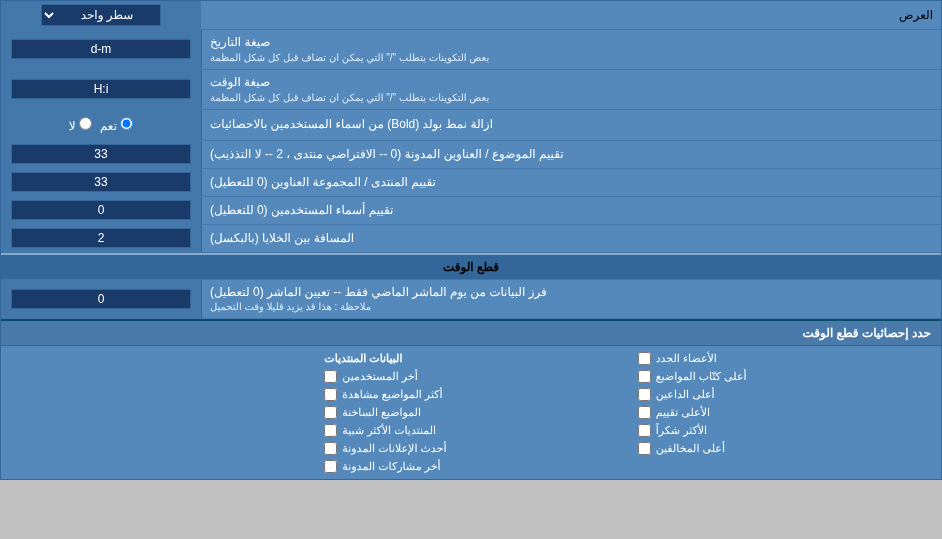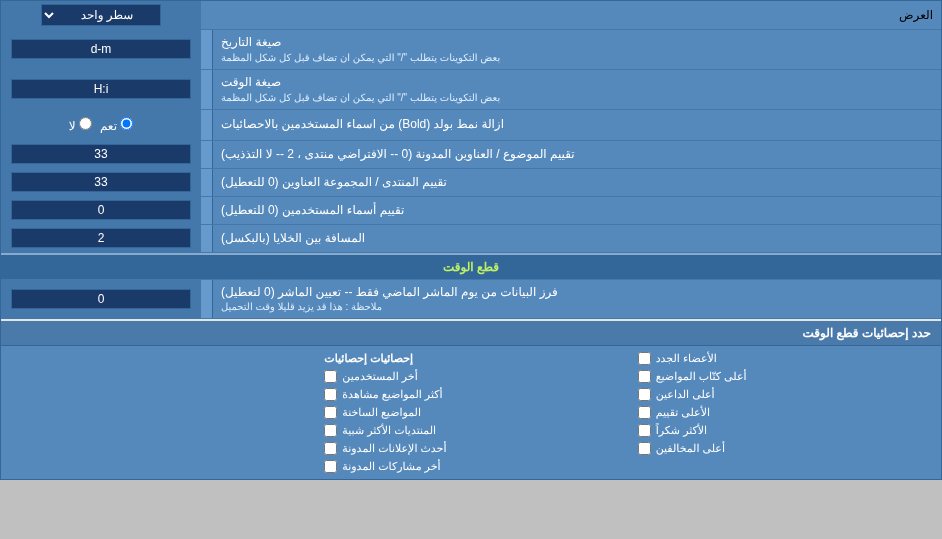--- a/index.html
+++ b/index.html
@@ -24,21 +24,20 @@
       background: #5588bb;
       color: #fff;
       padding: 4px 8px;
       flex: 1;
       display: flex;
       align-items: center;
       justify-content: flex-end;
       text-align: right;
       border-left: 1px solid #336699;
       line-height: 1.4;
-      margin-left: 11px;
     }
     .row-label small {
       font-size: 10px;
       color: #ddeeff;
     }
     .row-input {
       background: #4477aa;
       padding: 3px 6px;
       display: flex;
       align-items: center;
@@ -49,21 +48,21 @@
       background: #1a3a6a;
       color: #fff;
       border: 1px solid #336699;
       padding: 2px 6px;
       width: 180px;
       text-align: center;
       font-size: 12px;
     }
     .section-header {
       background: #336699;
-      color: #bef264;
+      color: #000000;
       font-weight: bold;
       padding: 5px 10px;
       text-align: center;
       border-bottom: 1px solid #4477aa;
       border-top: 2px solid #88aacc;
     }
     .radio-row {
       display: flex;
       align-items: center;
       gap: 8px;
@@ -99,21 +98,21 @@
       background: #1a3a6a;
       color: #fff;
       border: 1px solid #336699;
       padding: 2px 6px;
       width: 120px;
       font-size: 12px;
       text-align: center;
     }
     .stats-section {
       background: #0ea5e9;
-      border-top: 2px solid #e5e5e5;
+      border-top: 2px solid #0c4a6e;
     }
     .stats-header-row {
       display: flex;
       align-items: center;
       padding: 5px 10px;
       background: #4a7aaa;
       border-bottom: 1px solid #336699;
     }
     .stats-header-label {
       color: #fff;
@@ -283,21 +282,21 @@
           <input type="checkbox" style="">
         </div>
         <div class="checkbox-item">
           <span>أعلى المخالفين</span>
           <input type="checkbox" style="">
         </div>
       </div>
 
       <div class="checkbox-col">
         <div class="checkbox-item">
-          <span class="bold-label">إحصائيات إحصائيات</span>
+          <span class="bold-label">البيانات المنتديات</span>
         </div>
         <div class="checkbox-item">
           <span>أخر المستخدمين</span>
           <input type="checkbox" style="">
         </div>
         <div class="checkbox-item">
           <span>أكثر المواضيع مشاهدة</span>
           <input type="checkbox" style="">
         </div>
         <div class="checkbox-item">

